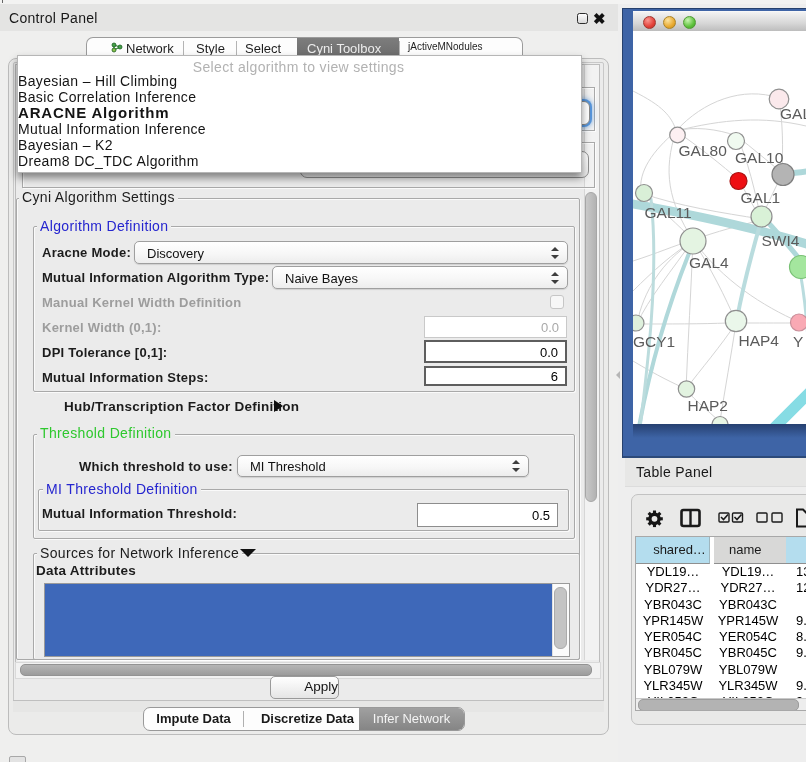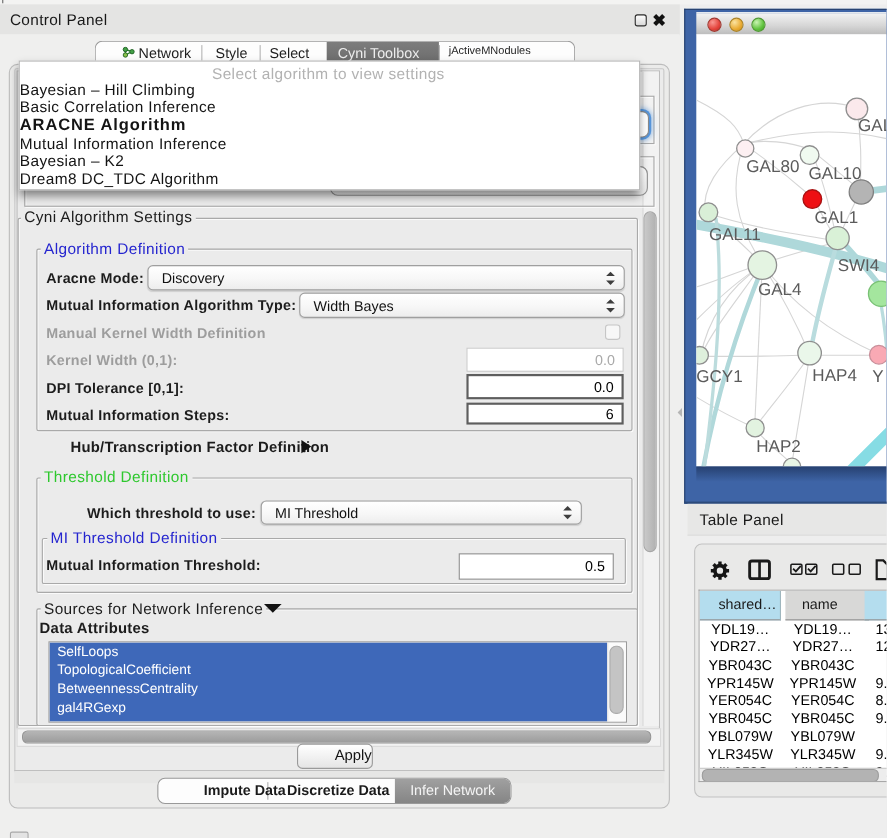--- a/index.html
+++ b/index.html
@@ -90,21 +90,21 @@
 <div class="gtitle" style="left:37px;top:219px;color:#2525cf;">Algorithm Definition</div>
 
 <div class="lbl" style="left:42px;top:245px;">Aracne Mode:</div>
 <div class="combo" style="left:134px;top:241px;width:432px;height:21px;">
     <span class="ct">Discovery</span>
     <span class="spin"></span>
   </div>
 
 <div class="lbl" style="left:42px;top:270px;">Mutual Information Algorithm Type:</div>
 <div class="combo" style="left:272px;top:266px;width:294px;height:21px;">
-    <span class="ct">Width Bayes</span>
+    <span class="ct">Naive Bayes</span>
     <span class="spin"></span>
   </div>
 
 <div class="lbl dis" style="left:42px;top:295px;">Manual Kernel Width Definition</div>
 <div class="abs" style="left:550px;top:295px;width:12px;height:12px;border:1px solid #c6c6c6;border-radius:3px;background:#f7f7f7;"></div>
 
 <div class="lbl dis" style="left:42px;top:320px;">Kernel Width (0,1):</div>
 <div class="fld" style="left:424px;top:316px;width:141px;height:20px;border:1px solid #c9c9c9;">
     <span style="color:#a9a9a9;">0.0</span>
   </div>
@@ -140,34 +140,33 @@
   </div>
 
 <div class="abs etch" style="left:33px;top:553px;width:545px;height:105px;border-radius:2px;"></div>
 <div class="gtitle" style="left:37px;top:546px;color:#1c1c1c;font-weight:normal;">Sources for Network Inference</div>
 <div class="abs" style="left:240px;top:549px;width:0;height:0;border-left:8px solid transparent;border-right:8px solid transparent;border-top:8px solid #111;"></div>
 
 <div class="lbl" style="left:36px;top:563px;font-size:13.5px;">Data Attributes</div>
 
 <div class="abs" style="left:44px;top:583px;width:524px;height:72px;background:#fff;border:1px solid #9a9a9a;overflow:hidden;">
   <div style="position:absolute;left:0;top:0;width:507px;height:72px;background:#3e68b9;"></div>
-  <div style="position:absolute;left:7px;top:0px;font-size:12.5px;color:#fff;line-height:17px;white-space:nowrap;">SelfLoops<br>TopologicalCoefficient<br>BetweennessCentrality<br>gal4RGexp</div>
   <div style="position:absolute;left:507px;top:0;width:17px;height:72px;background:#fbfbfb;border-left:1px solid #e0e0e0;"></div>
   <div style="position:absolute;left:509px;top:3px;width:11px;height:60px;background:#c4c4c4;border:1px solid #ababab;border-radius:6px;"></div>
 </div>
 
 <div class="abs" style="left:270px;top:676px;width:67px;height:21px;background:linear-gradient(#ffffff,#f2f2f2 50%,#e5e5e5);border:1px solid #9a9a9a;border-radius:5px;text-align:right;font-size:13.5px;font-weight:normal;color:#141414;line-height:20px;">Apply</div>
 
 <div class="abs" style="left:13px;top:700px;width:591px;height:1px;background:#bfbfbf;"></div>
 <div class="abs" style="left:13px;top:701px;width:591px;height:11px;background:#e6e6e5;"></div>
 
 <div class="abs" style="left:143px;top:707px;width:320px;height:22px;background:#fdfdfd;border:1px solid #999;border-radius:7px;overflow:hidden;">
   <div style="position:absolute;left:99px;top:3px;bottom:3px;width:1px;background:#b0b0b0;"></div>
   <div style="position:absolute;left:215px;top:0;bottom:0;width:105px;background:linear-gradient(#a0a0a0,#858585);"></div>
-  <div style="position:absolute;left:0;top:0;width:99px;text-align:center;font-size:13px;font-weight:bold;color:#1a1a1a;line-height:21px;padding-left:29px;">Impute Data</div>
+  <div style="position:absolute;left:0;top:0;width:99px;text-align:center;font-size:13px;font-weight:bold;color:#1a1a1a;line-height:21px;">Impute Data</div>
   <div style="position:absolute;left:99px;top:0;width:129px;text-align:center;font-size:13px;font-weight:bold;color:#1a1a1a;line-height:21px;">Discretize Data</div>
   <div style="position:absolute;left:215px;top:0;width:105px;text-align:center;font-size:13px;color:#f4f4f4;line-height:21px;">Infer Network</div>
 </div>
 
 <div class="abs" style="left:9px;top:756px;width:15px;height:12px;border:1px solid #a8a8a8;border-radius:2px;background:#e3e3e3;"></div>
 
 <div class="abs" style="left:616px;top:371px;width:4px;height:8px;border-top:4px solid transparent;border-bottom:4px solid transparent;border-right:4px solid #b5b5b5;width:0;height:0;"></div>
 
 <div class="abs" style="left:622px;top:8px;width:184px;height:447px;background:#3e64a6;border-left:1px solid #27416d;border-top:1px solid #27416d;border-bottom:2px solid #2c4a7a;"></div>
 

